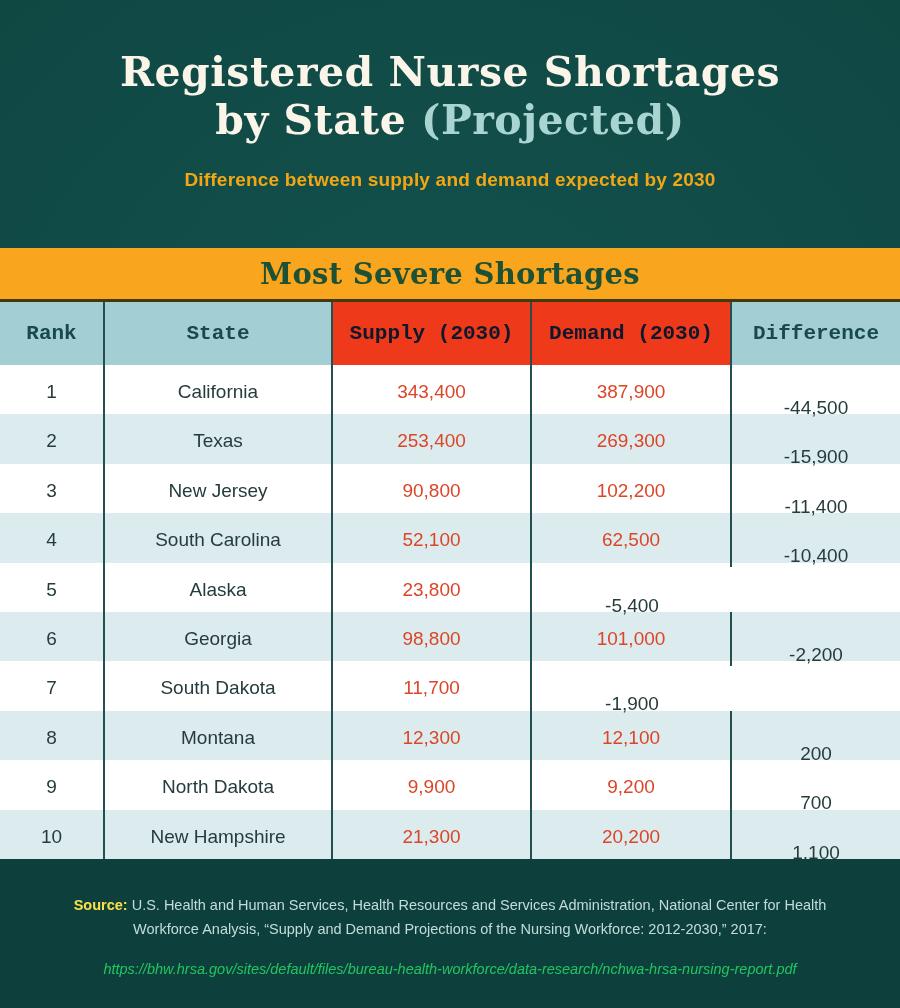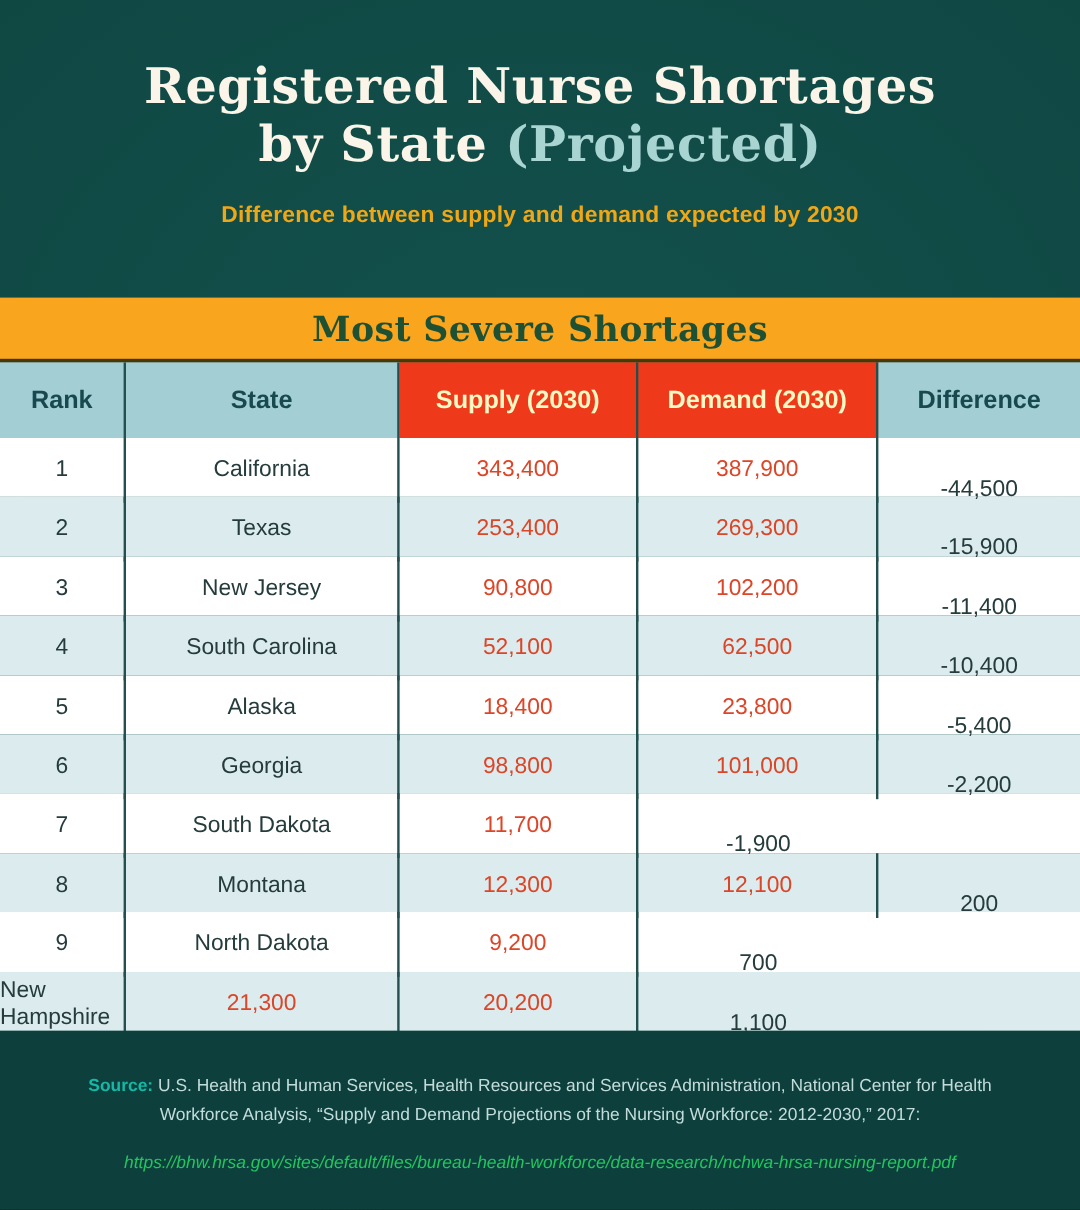--- a/index.html
+++ b/index.html
@@ -62,28 +62,28 @@
   
   .grid-row {
     display: grid;
     grid-template-columns: 105px 228px 199px 200px 168px;
   }
   .thead { height: 63px; flex: 0 0 auto; }
   .th {
     display: flex;
     align-items: center;
     justify-content: center;
-    font-family: Liberation Sans, sans-serif;
+    font-family: Liberation Mono, monospace;
     font-weight: bold;
     font-size: 21px;
     border-right: 2px solid #23504f;
   }
   .th:last-child { border-right: none; }
   .th.blue { background: #a3ced4; color: #17494e; }
-  .th.red  { background: #ee3a1b; color: #fef9c3; }
+  .th.red  { background: #ee3a1b; color: #0f172a; }
 
   .tbody { flex: 0 0 auto; }
   .row { height: 49.4px; background: #ffffff; }
   .row:nth-child(even) { background: #dcecee; }
   .cell {
     display: flex;
     align-items: center;
     justify-content: center;
     font-size: 19px;
     color: #263c3c;
@@ -99,21 +99,21 @@
     text-align: center;
     padding-top: 34px;
   }
   .source {
     max-width: 770px;
     margin: 0 auto;
     font-size: 14.5px;
     line-height: 1.66;
     color: #c3dcda;
   }
-  .source strong { color: #14b8a6; text-align: center; }
+  .source strong { color: #fde047; text-align: center; }
   .source-url {
     max-width: 790px;
     margin: 16px auto;
     font-size: 14.5px;
     line-height: 1.66;
     font-style: italic;
     color: #22c55e;
   }
 </style>
 </head>
@@ -165,21 +165,20 @@
     <div class="grid-row row">
       <div class="cell">4</div>
       <div class="cell">South Carolina</div>
       <div class="cell num-red">52,100</div>
       <div class="cell num-red">62,500</div>
       <div class="cell">-10,400</div>
     </div>
     <div class="grid-row row">
       <div class="cell">5</div>
       <div class="cell">Alaska</div>
-      <div class="cell num-red">18,400</div>
       <div class="cell num-red">23,800</div>
       <div class="cell">-5,400</div>
     </div>
     <div class="grid-row row">
       <div class="cell">6</div>
       <div class="cell">Georgia</div>
       <div class="cell num-red">98,800</div>
       <div class="cell num-red">101,000</div>
       <div class="cell">-2,200</div>
     </div>
@@ -192,24 +191,26 @@
     <div class="grid-row row">
       <div class="cell">8</div>
       <div class="cell">Montana</div>
       <div class="cell num-red">12,300</div>
       <div class="cell num-red">12,100</div>
       <div class="cell">200</div>
     </div>
     <div class="grid-row row">
       <div class="cell">9</div>
       <div class="cell">North Dakota</div>
+      <div class="cell num-red">9,900</div>
       <div class="cell num-red">9,200</div>
       <div class="cell">700</div>
     </div>
     <div class="grid-row row">
+      <div class="cell">10</div>
       <div class="cell">New Hampshire</div>
       <div class="cell num-red">21,300</div>
       <div class="cell num-red">20,200</div>
       <div class="cell">1,100</div>
     </div>
   </div>
 
   <div class="footer">
     <p class="source"><strong>Source:</strong><span> U.S. Health and Human Services, Health Resources and Services Administration, National Center for Health Workforce Analysis, “Supply and Demand Projections of the Nursing Workforce: 2012-2030,” 2017:</span></p>
     <div class="source-url">https://bhw.hrsa.gov/sites/default/files/bureau-health-workforce/data-research/nchwa-hrsa-nursing-report.pdf</div>

